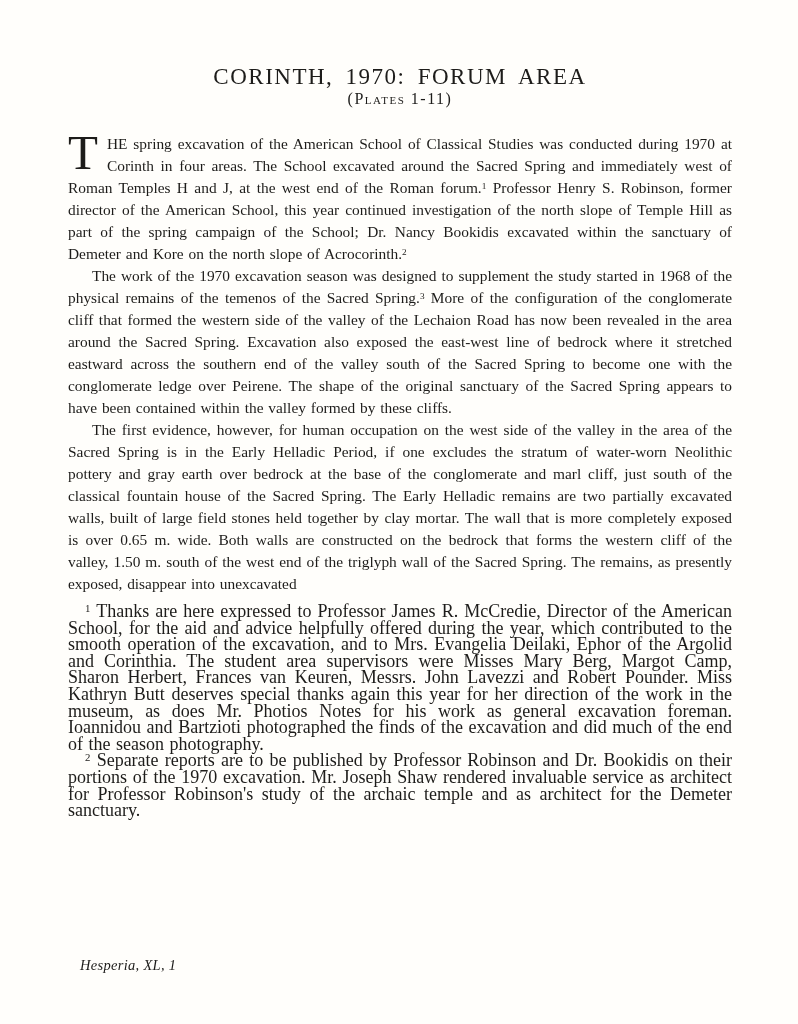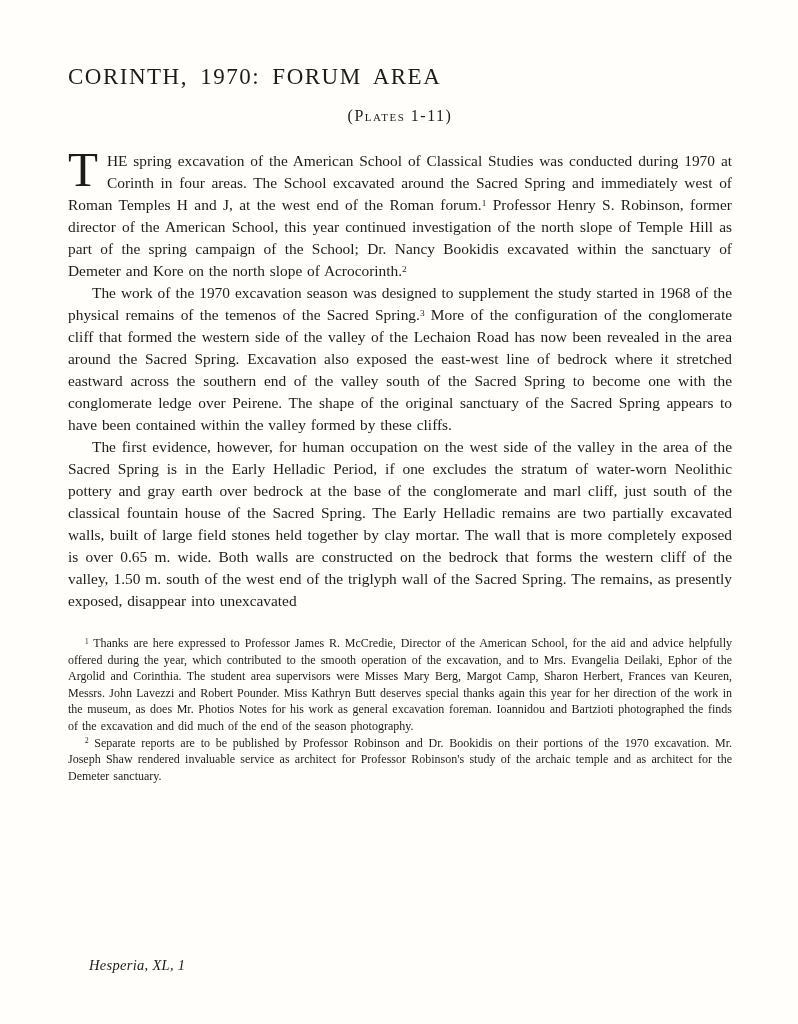--- a/index.html
+++ b/index.html
@@ -9,32 +9,31 @@
     width: 798px;
     height: 1024px;
     margin: 0 auto;
     background: #fffefb;
     color: #1d1c1a;
     font-family: "Liberation Serif", "DejaVu Serif", serif;
     padding: 64px 66px 0 68px;
     overflow: hidden;
   }
   .title {
-    text-align: left;
+    text-align: center;
     font-size: 23px;
     font-weight: 400;
     letter-spacing: 1.5px;
     word-spacing: 5px;
   }
   .plates {
     text-align: center;
     font-variant: small-caps;
     font-size: 16px;
     letter-spacing: 1.5px;
-    margin-top: 17px;
   }
   .body-text {
     margin-top: 25px;
     font-size: 15.4px;
     line-height: 22px;
     text-align: justify;
     word-spacing: 1px;
   }
   .para { margin: 0; }
   .para.indent { text-indent: 24px; }
@@ -45,30 +44,30 @@
     padding: 1px 9px 0 0;
   }
   sup {
     font-size: 60%;
     line-height: 0;
     vertical-align: baseline;
     position: relative;
     top: -0.45em;
   }
   .footnotes {
-    margin-top: 23px;
-    font-size: 12px;
+    margin-top: 8px;
+    font-size: 18px;
     line-height: 16.6px;
     text-align: justify;
     word-spacing: 1px;
   }
   .footnote { text-indent: 17px; }
   .footer {
     position: absolute;
-    left: 89px;
+    left: 80px;
     bottom: 50px;
     font-style: italic;
     font-size: 14.5px;
     letter-spacing: 0.3px;
   }
 </style>
 </head>
 <body>
 
 <div class="page">

